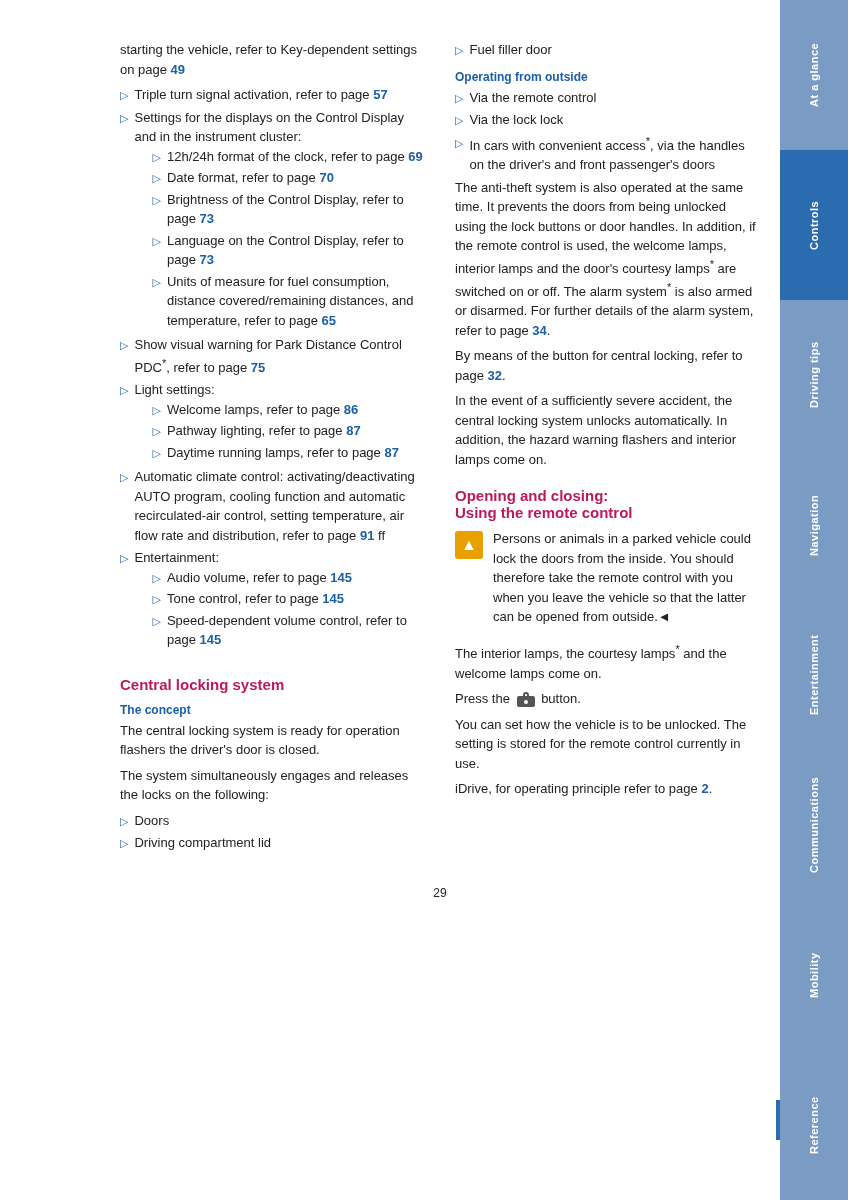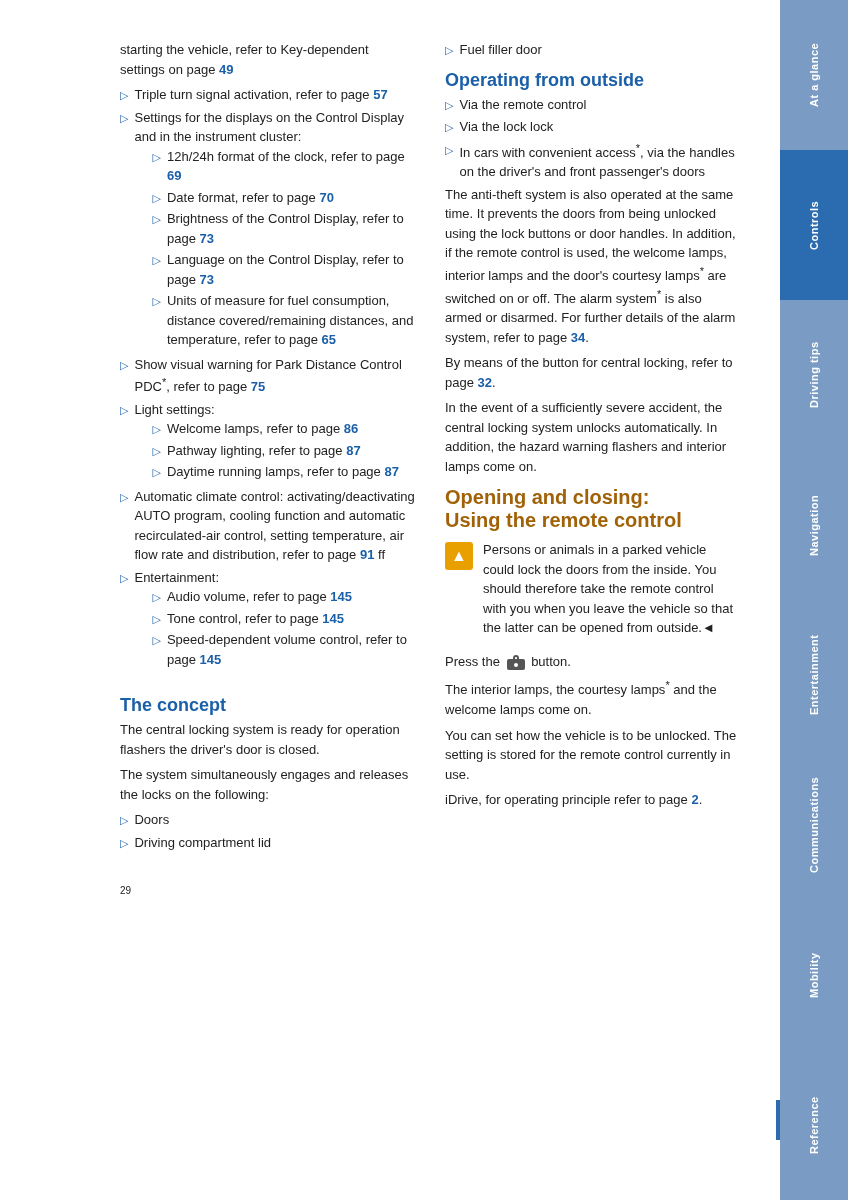--- a/index.html
+++ b/index.html
@@ -7,21 +7,21 @@
       width: 848px;
       min-height: 1200px;
       background: #fff;
       font-family: Arial, Helvetica, sans-serif;
       font-size: 13px;
       color: #222;
       display: flex;
     }
     .main-content {
       flex: 1;
-      padding: 40px 40px 40px 120px;
+      padding: 40px 20px 40px 120px;
       max-width: 780px;
     }
     .sidebar {
       width: 68px;
       display: flex;
       flex-direction: column;
       position: fixed;
       right: 0;
       top: 0;
       height: 1200px;
@@ -43,29 +43,29 @@
     .sidebar-tab.at-a-glance { background: #7a9cc4; }
     .sidebar-tab.controls { background: #2b6cb0; }
     .sidebar-tab.driving-tips { background: #7a9cc4; }
     .sidebar-tab.navigation { background: #7a9cc4; }
     .sidebar-tab.entertainment { background: #7a9cc4; }
     .sidebar-tab.communications { background: #7a9cc4; }
     .sidebar-tab.mobility { background: #7a9cc4; }
     .sidebar-tab.reference { background: #7a9cc4; }
 
     .section-heading {
-      color: #a16207;
-      font-size: 20px;
+      color: #be185d;
+      font-size: 15px;
       font-weight: bold;
       margin-bottom: 8px;
-      margin-top: 10px;
+      margin-top: 18px;
     }
     .sub-heading {
       color: #1a5fa8;
-      font-size: 18px;
+      font-size: 12px;
       font-weight: bold;
       margin-bottom: 4px;
       margin-top: 10px;
     }
     p {
       margin-bottom: 6px;
       line-height: 1.5;
     }
     .bullet-list {
       list-style: none;
@@ -126,21 +126,22 @@
       display: flex;
       align-items: center;
       justify-content: center;
       font-weight: bold;
       color: #fff;
       font-size: 16px;
       flex-shrink: 0;
       margin-top: 2px;
     }
     .page-number {
-      font-size: 10px;
+      text-align: center;
+      font-size: 12px;
       color: #222;
       margin-top: 30px;
     }
     .page-indicator {
       position: absolute;
       right: 68px;
       bottom: 60px;
       width: 4px;
       height: 40px;
       background: #2b6cb0;
@@ -233,20 +234,21 @@
               <li>
                 <span class="bullet-arrow">▷</span>
                 <span>Speed-dependent volume control, refer to page <span class="link-blue">145</span></span>
               </li>
             </ul>
           </span>
         </li>
       </ul>
 
       <div style="margin-top: 24px;">
+        <h2 class="section-heading">Central locking system</h2>
 
         <h3 class="sub-heading">The concept</h3>
 
         <p>The central locking system is ready for operation flashers the driver's door is closed.</p>
         <p>The system simultaneously engages and releases the locks on the following:</p>
 
         <ul class="bullet-list">
           <li>
             <span class="bullet-arrow">▷</span>
             <span>Doors</span>
@@ -293,30 +295,30 @@
       <p>In the event of a sufficiently severe accident, the central locking system unlocks automatically. In addition, the hazard warning flashers and interior lamps come on.</p>
 
       <h2 class="section-heading">Opening and closing:<br>Using the remote control</h2>
 
       <div class="warning-box">
         <div class="warning-icon">▲</div>
         <p>Persons or animals in a parked vehicle could lock the doors from the inside. You should therefore take the remote control with you when you leave the vehicle so that the latter can be opened from outside.◄</p>
       </div>
 
 
+      <p>The interior lamps, the courtesy lamps<span class="asterisk">*</span> and the welcome lamps come on.</p>
+
       <p>Press the
         <svg width="20" height="16" viewBox="0 0 20 16" style="vertical-align:middle; display:inline-block; margin:0 2px;">
           <rect x="1" y="4" width="18" height="11" rx="2" fill="#555"></rect>
           <rect x="8" y="1" width="4" height="7" rx="2" fill="none" stroke="#555" stroke-width="2"></rect>
           <circle cx="10" cy="10" r="2" fill="#fff"></circle>
         </svg>
         button.
       </p>
-
-      <p>The interior lamps, the courtesy lamps<span class="asterisk">*</span> and the welcome lamps come on.</p>
 
       <p>You can set how the vehicle is to be unlocked. The setting is stored for the remote control currently in use.</p>
 
       <p>iDrive, for operating principle refer to page <span class="link-blue">2</span>.</p>
 
     </div>
   </div>
 
   <div class="page-number">29</div>
 </div>

